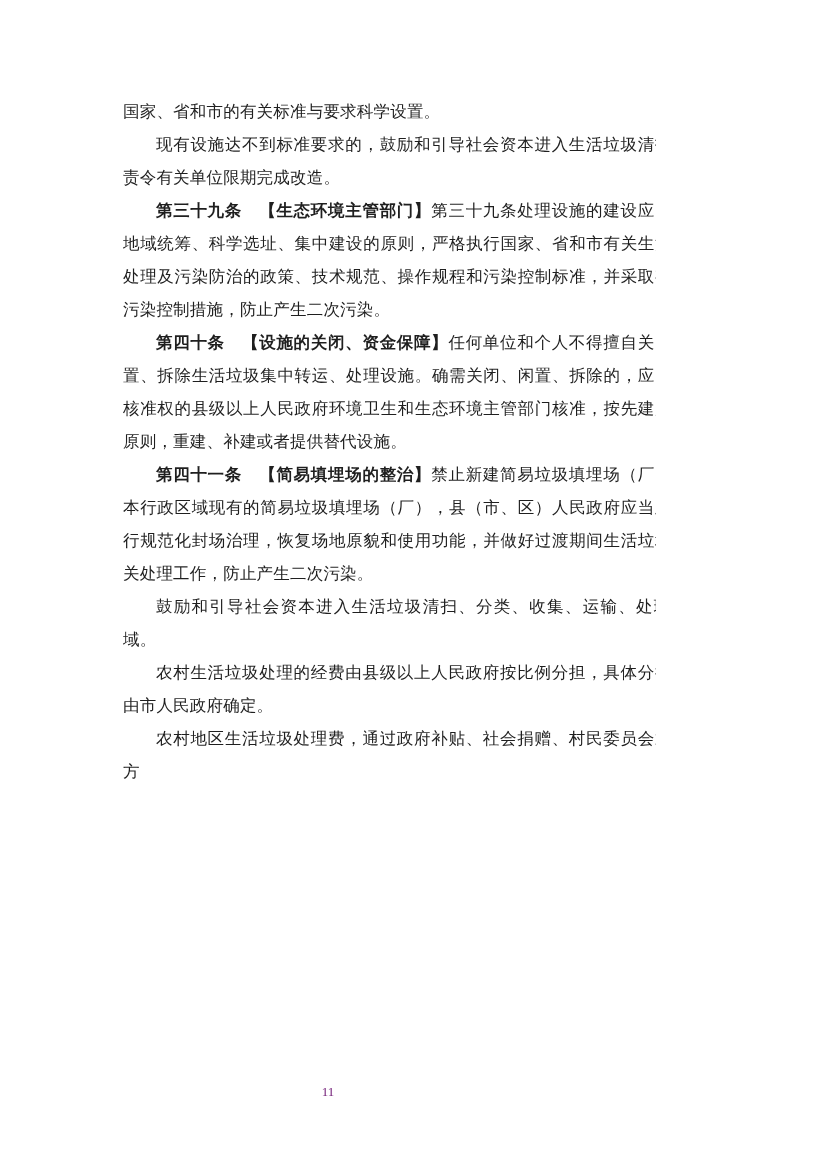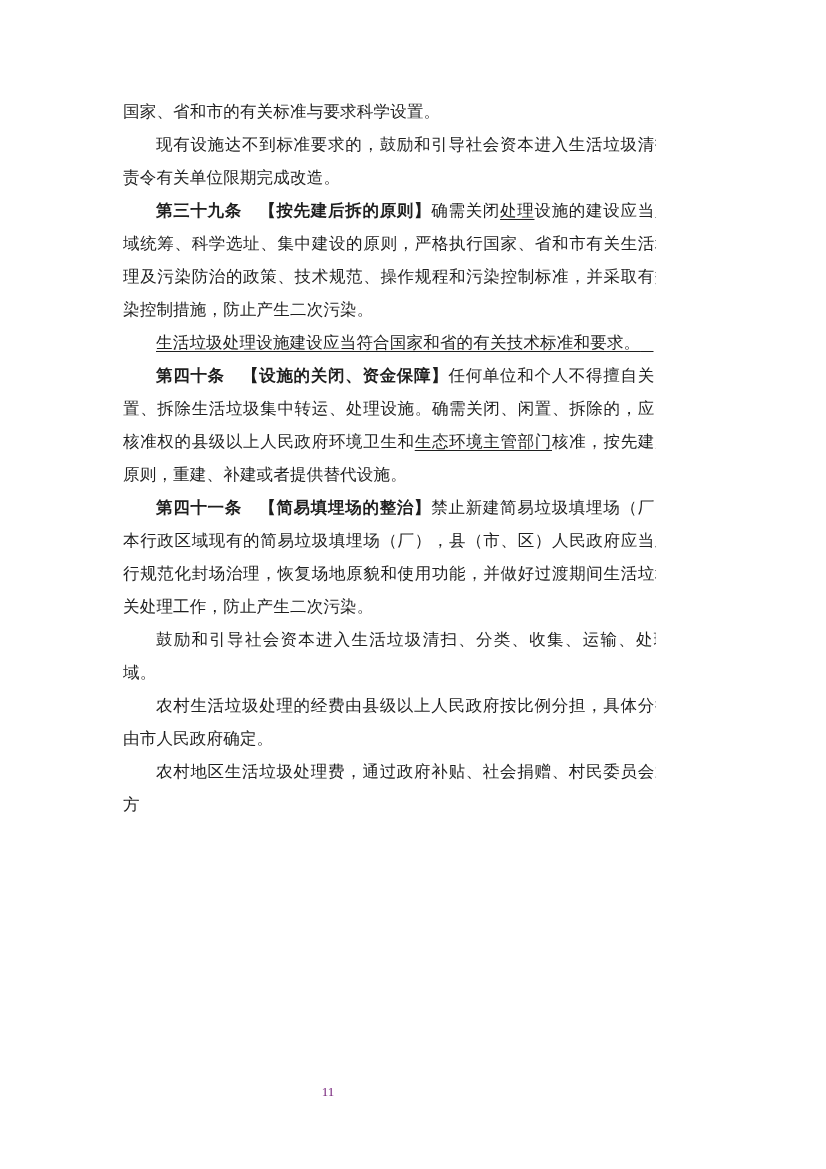--- a/index.html
+++ b/index.html
@@ -30,21 +30,20 @@
     text-align: justify;
     letter-spacing: 0.2px;
   }
   .para.indent {
     text-indent: 2em;
   }
   .seg-bold {
     font-weight: bold;
   }
   .seg-underline {
-    text-decoration: underline;
     text-underline-offset: 3px;
   }
   .seg-underline.seg-extend::after {
     content: "\00a0\00a0\00a0";
     text-decoration: underline;
   }
   .page-number {
     position: absolute;
     left: 0;
     top: 1083px;
@@ -55,22 +54,21 @@
     color: #701a75;
   }
 </style>
 </head>
 <body>
 
 <div class="page">
   <main class="content">
       <p class="para"><span>国家、省和市的有关标准与要求科学设置。</span></p>
       <p class="para indent"><span>现有设施达不到标准要求的，鼓励和引导社会资本进入生活垃圾清扫，并责令有关单位限期完成改造。</span></p>
-      <p class="para indent"><span class="seg-bold">第三十九条　【按先建后拆的原则】</span><span>确需关闭</span><span class="seg-underline">处理</span><span>设施的建设应当坚持地域统筹、科学选址、集中建设的原则，严格执行国家、省和市有关生活垃圾处理及污染防治的政策、技术规范、操作规程和污染控制标准，并采取有效的污染控制措施，防止产生二次污染。</span></p>
-      <p class="para indent"><span class="seg-underline seg-extend">生活垃圾处理设施建设应当符合国家和省的有关技术标准和要求。</span></p>
+      <p class="para indent"><span class="seg-bold">第三十九条　【生态环境主管部门】</span><span>第三十九条</span><span class="seg-underline">处理</span><span>设施的建设应当坚持地域统筹、科学选址、集中建设的原则，严格执行国家、省和市有关生活垃圾处理及污染防治的政策、技术规范、操作规程和污染控制标准，并采取有效的污染控制措施，防止产生二次污染。</span></p>
       <p class="para indent"><span class="seg-bold">第四十条　【设施的关闭、资金保障】</span><span>任何单位和个人不得擅自关闭、闲置、拆除生活垃圾集中转运、处理设施。确需关闭、闲置、拆除的，应当报有核准权的县级以上人民政府环境卫生和</span><span class="seg-underline">生态环境主管部门</span><span>核准，按先建后拆的原则，重建、补建或者提供替代设施。</span></p>
       <p class="para indent"><span class="seg-bold">第四十一条　【简易填埋场的整治】</span><span>禁止新建简易垃圾填埋场（厂），对本行政区域现有的简易垃圾填埋场（厂），县（市、区）人民政府应当及时进行规范化封场治理，恢复场地原貌和使用功能，并做好过渡期间生活垃圾的相关处理工作，防止产生二次污染。</span></p>
       <p class="para indent"><span>鼓励和引导社会资本进入生活垃圾清扫、分类、收集、运输、处理等领域。</span></p>
       <p class="para indent"><span>农村生活垃圾处理的经费由县级以上人民政府按比例分担，具体分担比例由市人民政府确定。</span></p>
       <p class="para indent"><span>农村地区生活垃圾处理费，通过政府补贴、社会捐赠、村民委员会筹措等方</span></p>
     </main>
   <div class="page-number">11</div>
 </div>
 
 </body></html>

